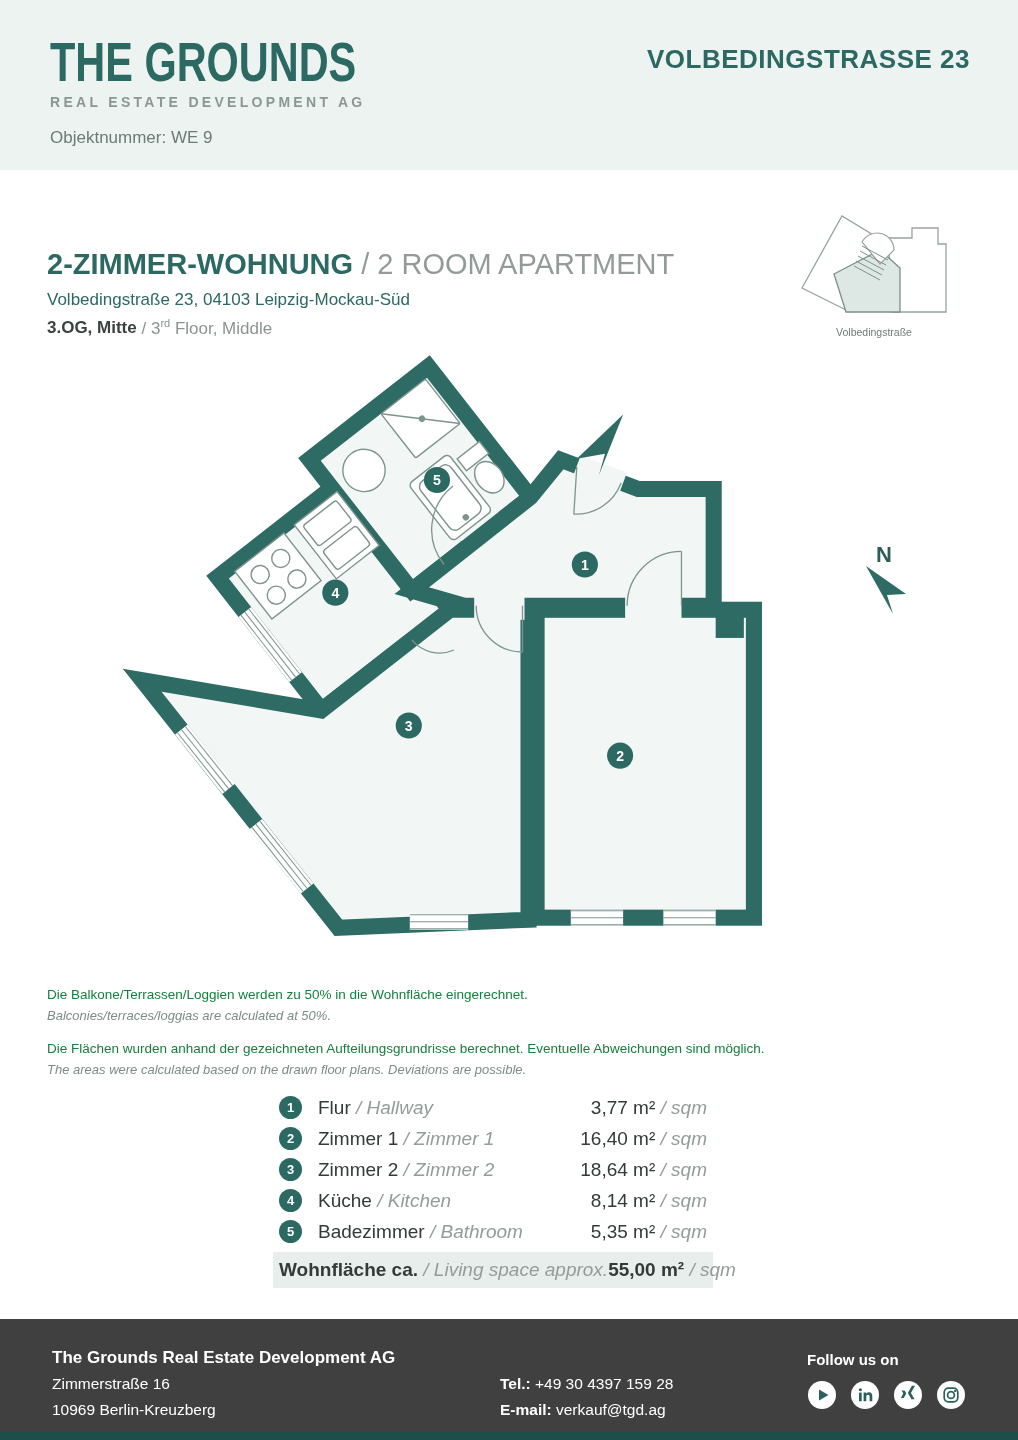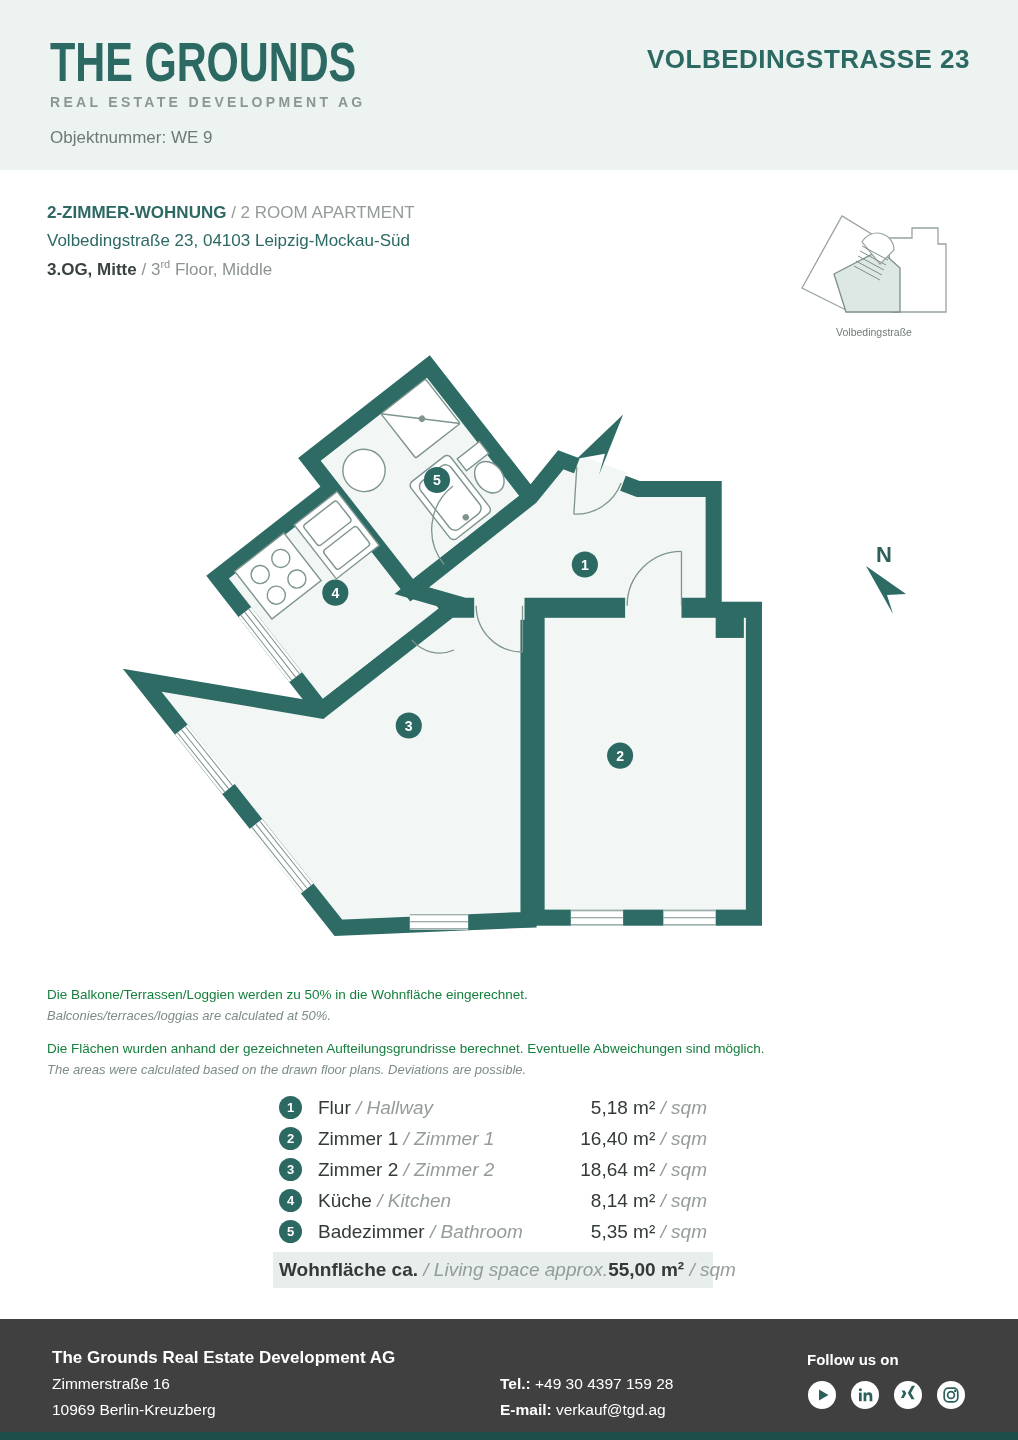--- a/index.html
+++ b/index.html
@@ -10,21 +10,21 @@
 
   .logo { position:absolute; left:50px; top:36px; }
   .logo-main { font-size:56px; font-weight:700; color:#2C6963; line-height:0.92; letter-spacing:0px;
                transform:scaleX(.74); transform-origin:left top; white-space:nowrap; }
   .logo-sub  { font-size:14px; font-weight:700; color:#8C9693; letter-spacing:3.3px; margin-top:6px; white-space:nowrap; }
 
   .proj-title { position:absolute; right:48px; top:44px; font-size:26px; font-weight:700; color:#2C6963; letter-spacing:.5px; }
   .objnum { position:absolute; left:50px; top:128px; font-size:17px; color:#6E7A77; }
 
   .title-block { position:absolute; left:47px; top:203px; }
-  .h1 { font-size:17px; line-height:1.2; white-space:nowrap; }
+  .h1 { font-size:29px; line-height:1.2; white-space:nowrap;margin-top:44px; }
   .h1 .de { font-weight:700; color:#2C6963; }
   .h1 .en { font-weight:400; color:#939B98; }
   .addr { margin-top:8px; font-size:17px; color:#2C6963; }
   .floorline { margin-top:7px; font-size:17px; color:#8C9490; }
   .floorline .de { font-weight:700; color:#3A423F;margin-top:18px; }
   .sep { white-space:pre; }
   sup { font-size:11px; }
 
   .minimap { position:absolute; left:792px; top:194px; }
   .minimap text { font-family:"Liberation Sans", sans-serif; }
@@ -225,21 +225,21 @@
   <div class="en">Balconies/terraces/loggias are calculated at 50%.</div>
   <div class="gap"></div>
   <div class="de">Die Flächen wurden anhand der gezeichneten Aufteilungsgrundrisse berechnet. Eventuelle Abweichungen sind möglich.</div>
   <div class="en">The areas were calculated based on the drawn floor plans. Deviations are possible.</div>
 </div>
 
 <div class="table">
   <div class="trow">
     <span class="badge">1</span>
     <span class="tlabel"><span>Flur</span><span class="en sep"> / </span><span class="en">Hallway</span></span>
-    <span class="tval"><span class="num">5,18 m²</span><span class="unit sep"> / </span><span class="unit">sqm</span></span>
+    <span class="tval"><span class="num">3,77 m²</span><span class="unit sep"> / </span><span class="unit">sqm</span></span>
   </div>
   <div class="trow">
     <span class="badge">2</span>
     <span class="tlabel"><span>Zimmer 1</span><span class="en sep"> / </span><span class="en">Zimmer 1</span></span>
     <span class="tval"><span class="num">16,40 m²</span><span class="unit sep"> / </span><span class="unit">sqm</span></span>
   </div>
   <div class="trow">
     <span class="badge">3</span>
     <span class="tlabel"><span>Zimmer 2</span><span class="en sep"> / </span><span class="en">Zimmer 2</span></span>
     <span class="tval"><span class="num">18,64 m²</span><span class="unit sep"> / </span><span class="unit">sqm</span></span>

